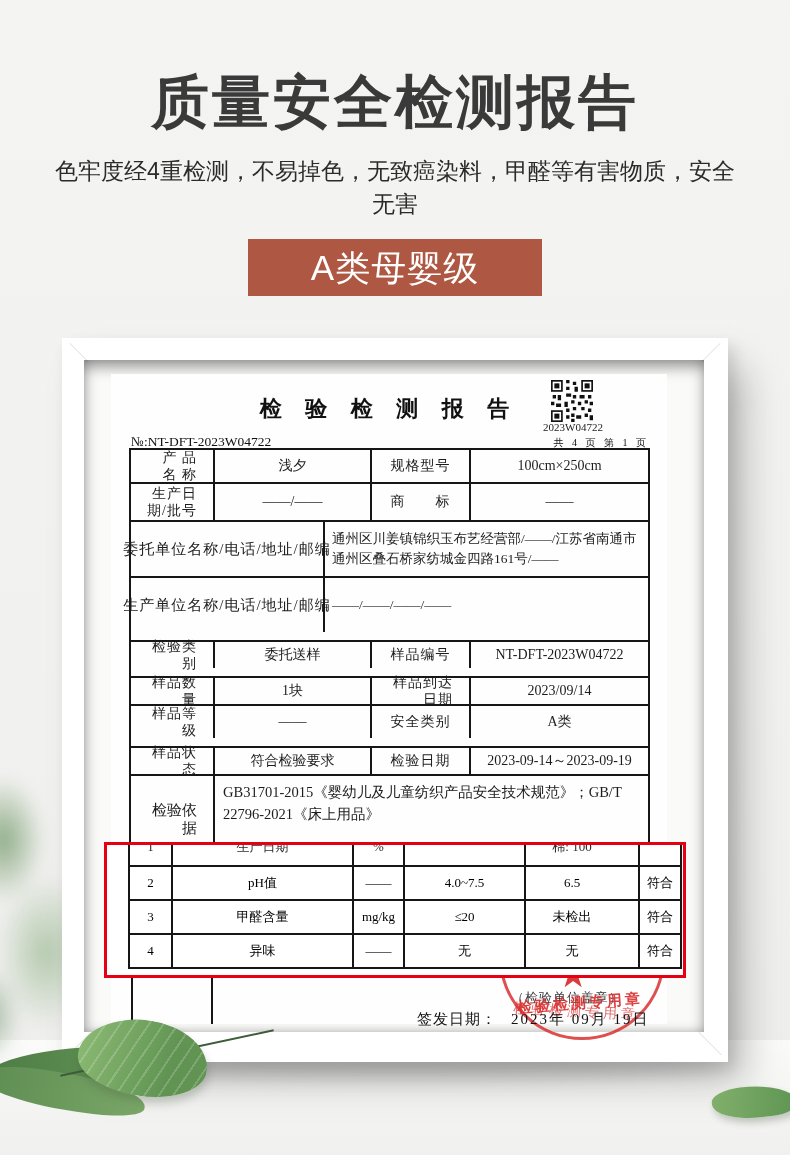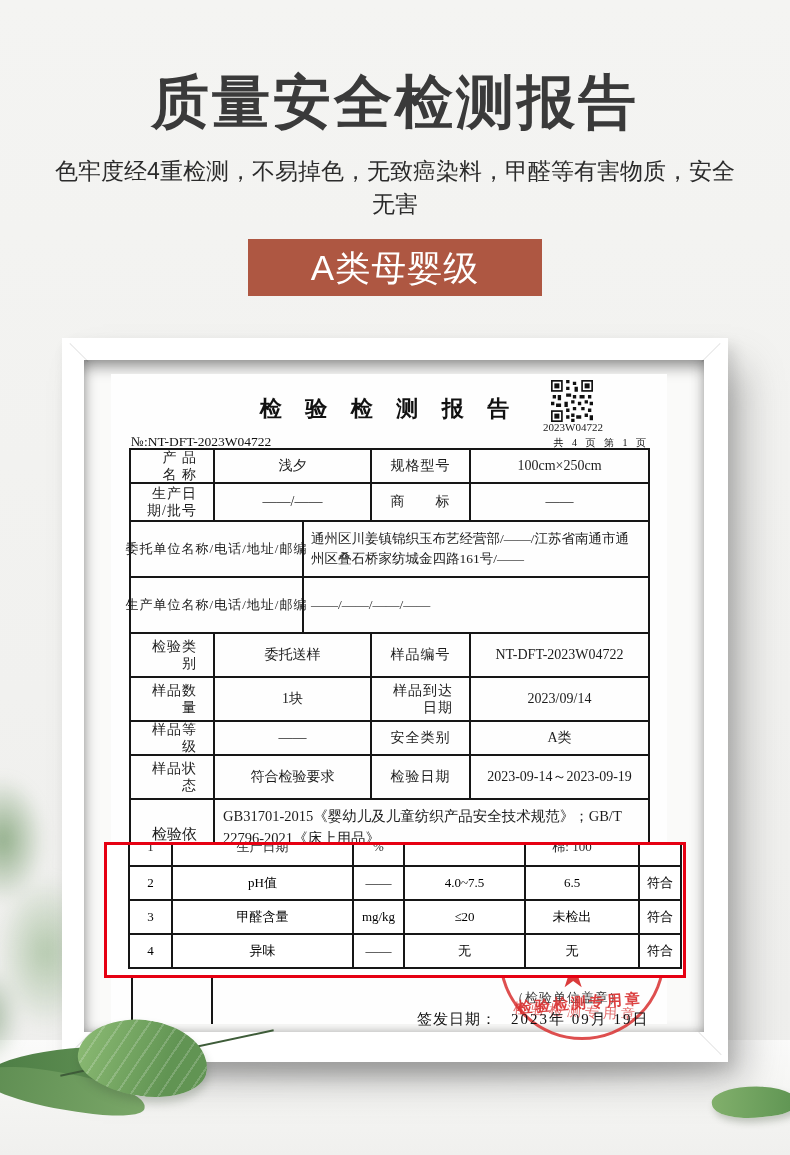--- a/index.html
+++ b/index.html
@@ -83,23 +83,23 @@
   
   .itable { position:absolute; left:18px; top:74px; width:521px; border:2px solid #161616; }
   .irow { display:flex; border-top:2px solid #161616; }
   .irow:first-child { border-top:none; }
   .icell {
     border-left:2px solid #161616; display:flex; align-items:center; justify-content:center;
     text-align:right; font-size:14px; line-height:1.25; padding:2px 16px;
   }
   .icell:first-child { border-left:none; }
   .w82 { width:82px; flex:none; } .w157 { width:157px; flex:none; }
-  .w99 { width:99px; flex:none; } .w171 { width:171px; flex:none; font-size:13px; white-space:nowrap; }
+  .w99 { width:99px; flex:none; } .w171 { width:192px; flex:none; font-size:15px; white-space:nowrap; }
   .flex1 { flex:1; }
-  .h32{height:32px;} .h38{height:38px;} .h56{height:56px;} .h36{height:44px;} .h34{height:34px;} .h92{height:92px;}
+  .h32{height:32px;} .h38{height:38px;} .h56{height:56px;} .h36{height:28px;margin-top:8px;} .h34{height:34px;} .h92{height:92px;}
   .lab { letter-spacing:1px; }
   .leftval { justify-content:flex-start; text-align:left; padding:3px 7px; font-size:13.5px; line-height:1.5; }
   .basisrow { border-bottom:none; }
   .basis-label { align-items:flex-end; justify-content:center; padding-bottom:28px; font-size:15px; }
   .basis-text { align-items:flex-start; justify-content:flex-start; text-align:left;
                 padding:5px 8px; font-size:14.5px; line-height:1.55; }
 
   
   .cont-line { position:absolute; width:2px; background:#161616; top:602px; height:48px; }
   .cl1 { left:20px; } .cl2 { left:100px; }

